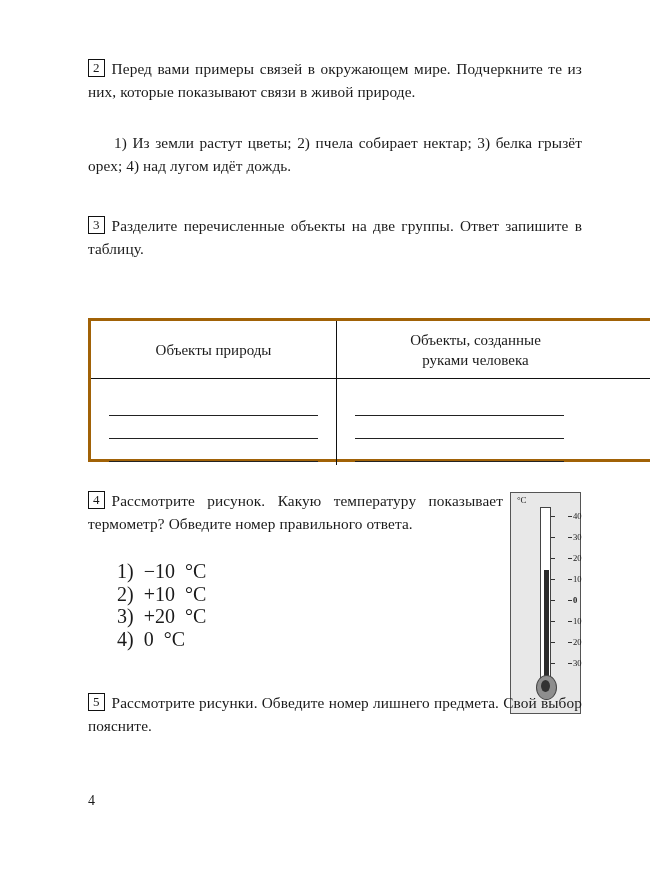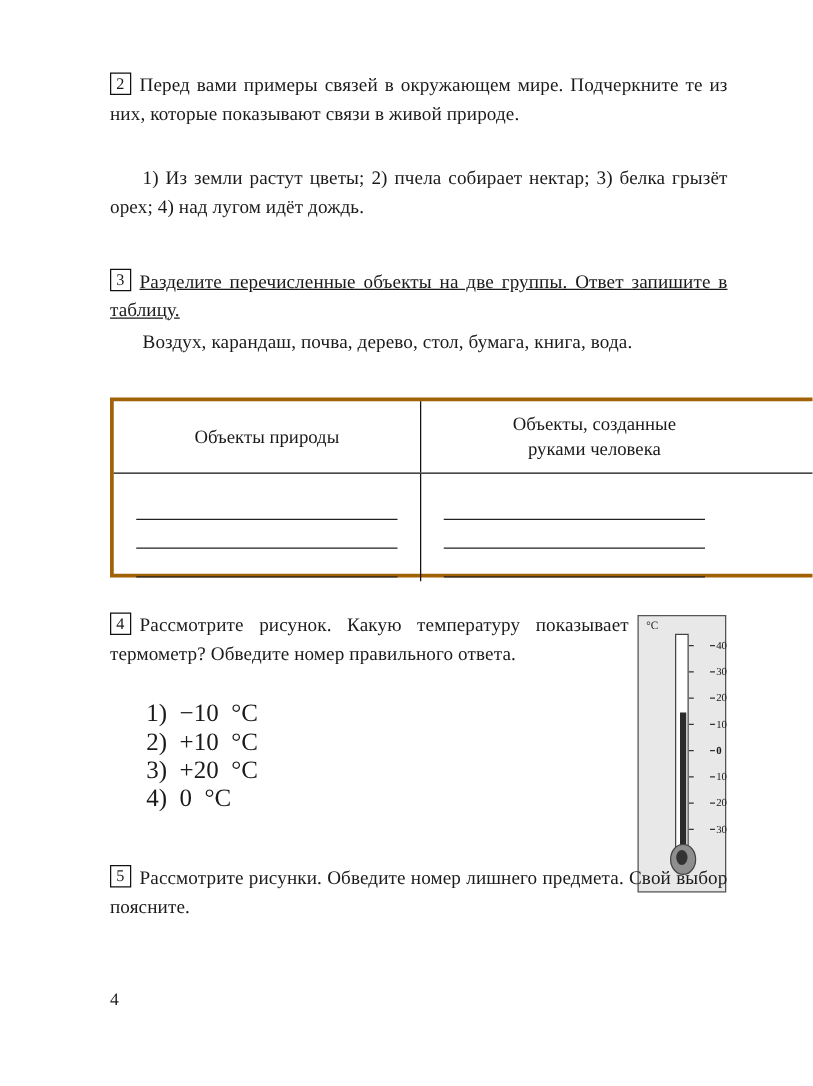--- a/index.html
+++ b/index.html
@@ -52,21 +52,21 @@
   }
 
   
   #task2 { top: 58px; }
 
   #task2-list {
     top: 132px;
   }
 
   
-  #task3 { top: 215px; text-decoration: underline; }
+  #task3 { top: 215px; }
   #task3-objects { top: 263px; }
 
   
   .tbl {
     position: absolute;
     left: 88px;
     top: 318px;
     width: 596px;
     height: 144px;
     border: 3px solid #a16207;
@@ -244,23 +244,20 @@
   </div>
 
   <div class="task" id="task2-list">
     <p class="ptext indent">1) Из земли растут цветы; 2) пчела собирает нектар; 3) белка грызёт орех; 4) над лугом идёт дождь.</p>
   </div>
 
   <div class="task" id="task3">
     <p class="ptext"><span class="qnum">3</span><span>Разделите перечисленные объекты на две группы. Ответ запишите в таблицу.</span></p>
   </div>
 
-  <div class="task" id="task3-objects">
-    <p class="ptext indent">Воздух, карандаш, почва, дерево, стол, бумага, книга, вода.</p>
-  </div>
 
   <div class="tbl">
     <div class="tbl-head">
       <div class="tbl-col left">Объекты  природы</div>
       <div class="tbl-col right" style="white-space: pre-line;">Объекты,  созданные
 руками  человека</div>
     </div>
     <div class="tbl-body">
       <div class="tbl-cell left">
         <div class="wline"></div>

